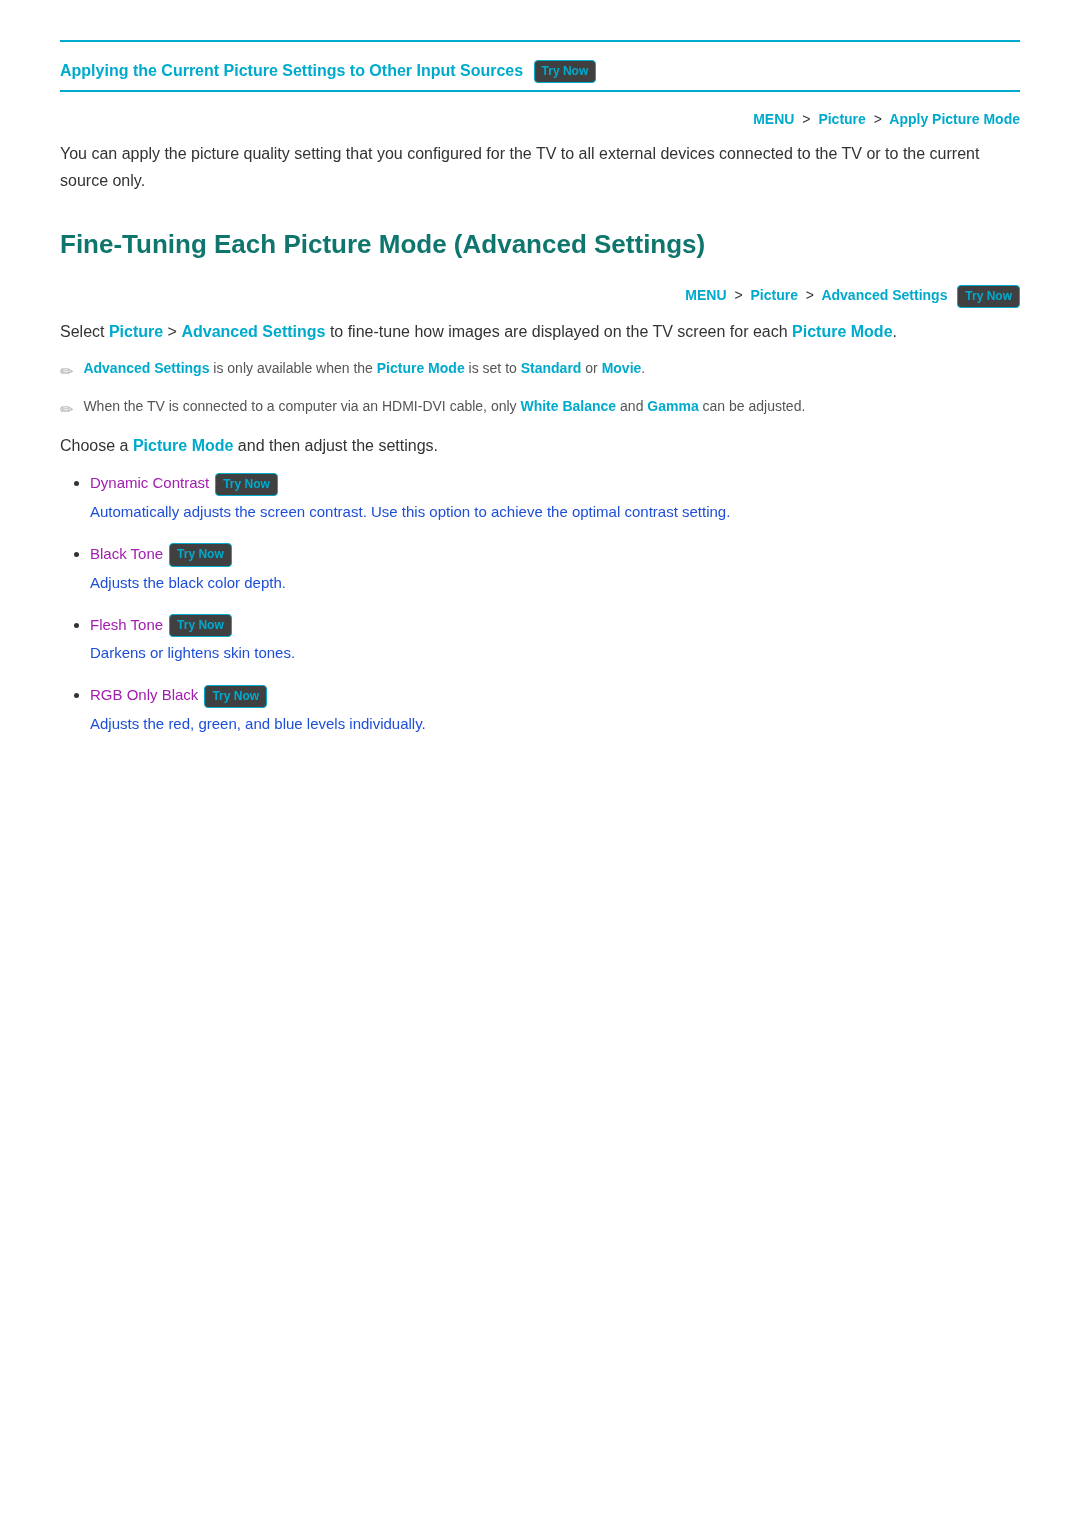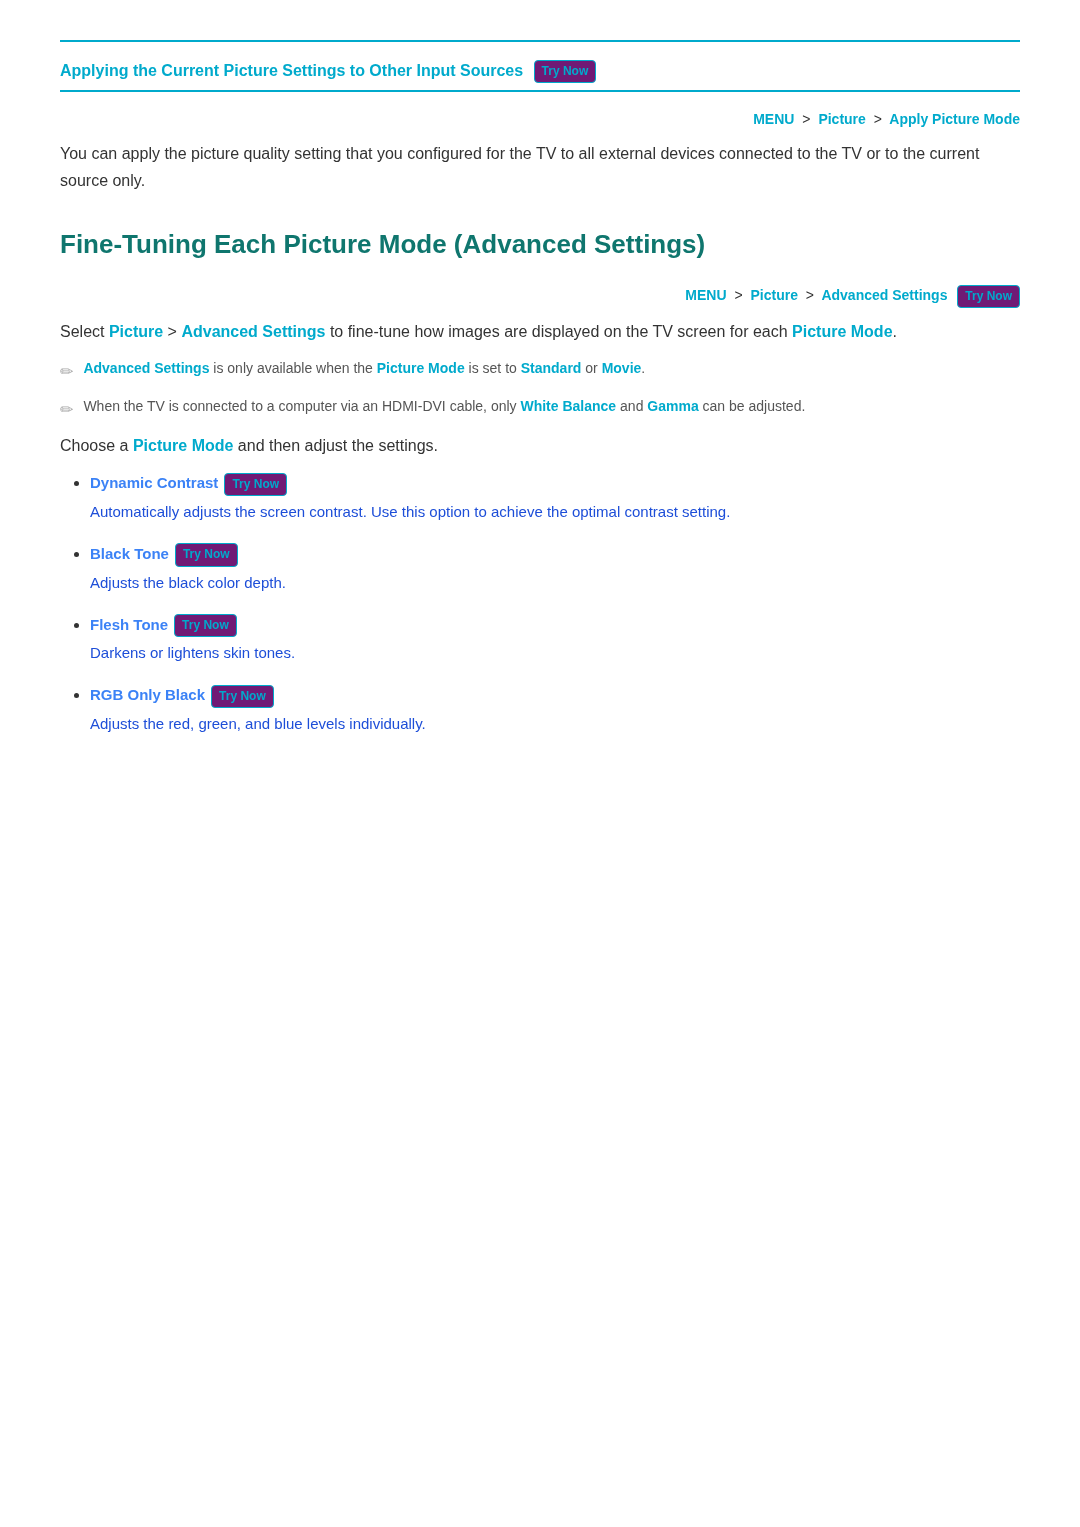--- a/index.html
+++ b/index.html
@@ -47,21 +47,21 @@
       line-height: 1.7;
     }
 
     .highlight {
       color: #00aacc;
       font-weight: bold;
     }
 
     .try-now-badge {
       display: inline-block;
-      background-color: #701a75;
+      background-color: #404040;
       color: #00aacc;
       border: 1px solid #00aacc;
       border-radius: 4px;
       font-size: 12px;
       padding: 1px 7px;
       margin-left: 6px;
       font-weight: bold;
       vertical-align: middle;
     }
 
@@ -94,22 +94,22 @@
       list-style: disc;
       padding-left: 30px;
       margin-top: 10px;
     }
 
     .bullet-list li {
       margin-bottom: 18px;
     }
 
     .bullet-label {
-      color: #3b82f6;
-      font-weight: bold;
+      color: #a21caf;
+      font-weight: normal;
     }
 
     .bullet-description {
       margin-top: 4px;
       color: #1d4ed8;
       font-size: 15px;
       line-height: 1.6;
     }
 
     .top-section {

